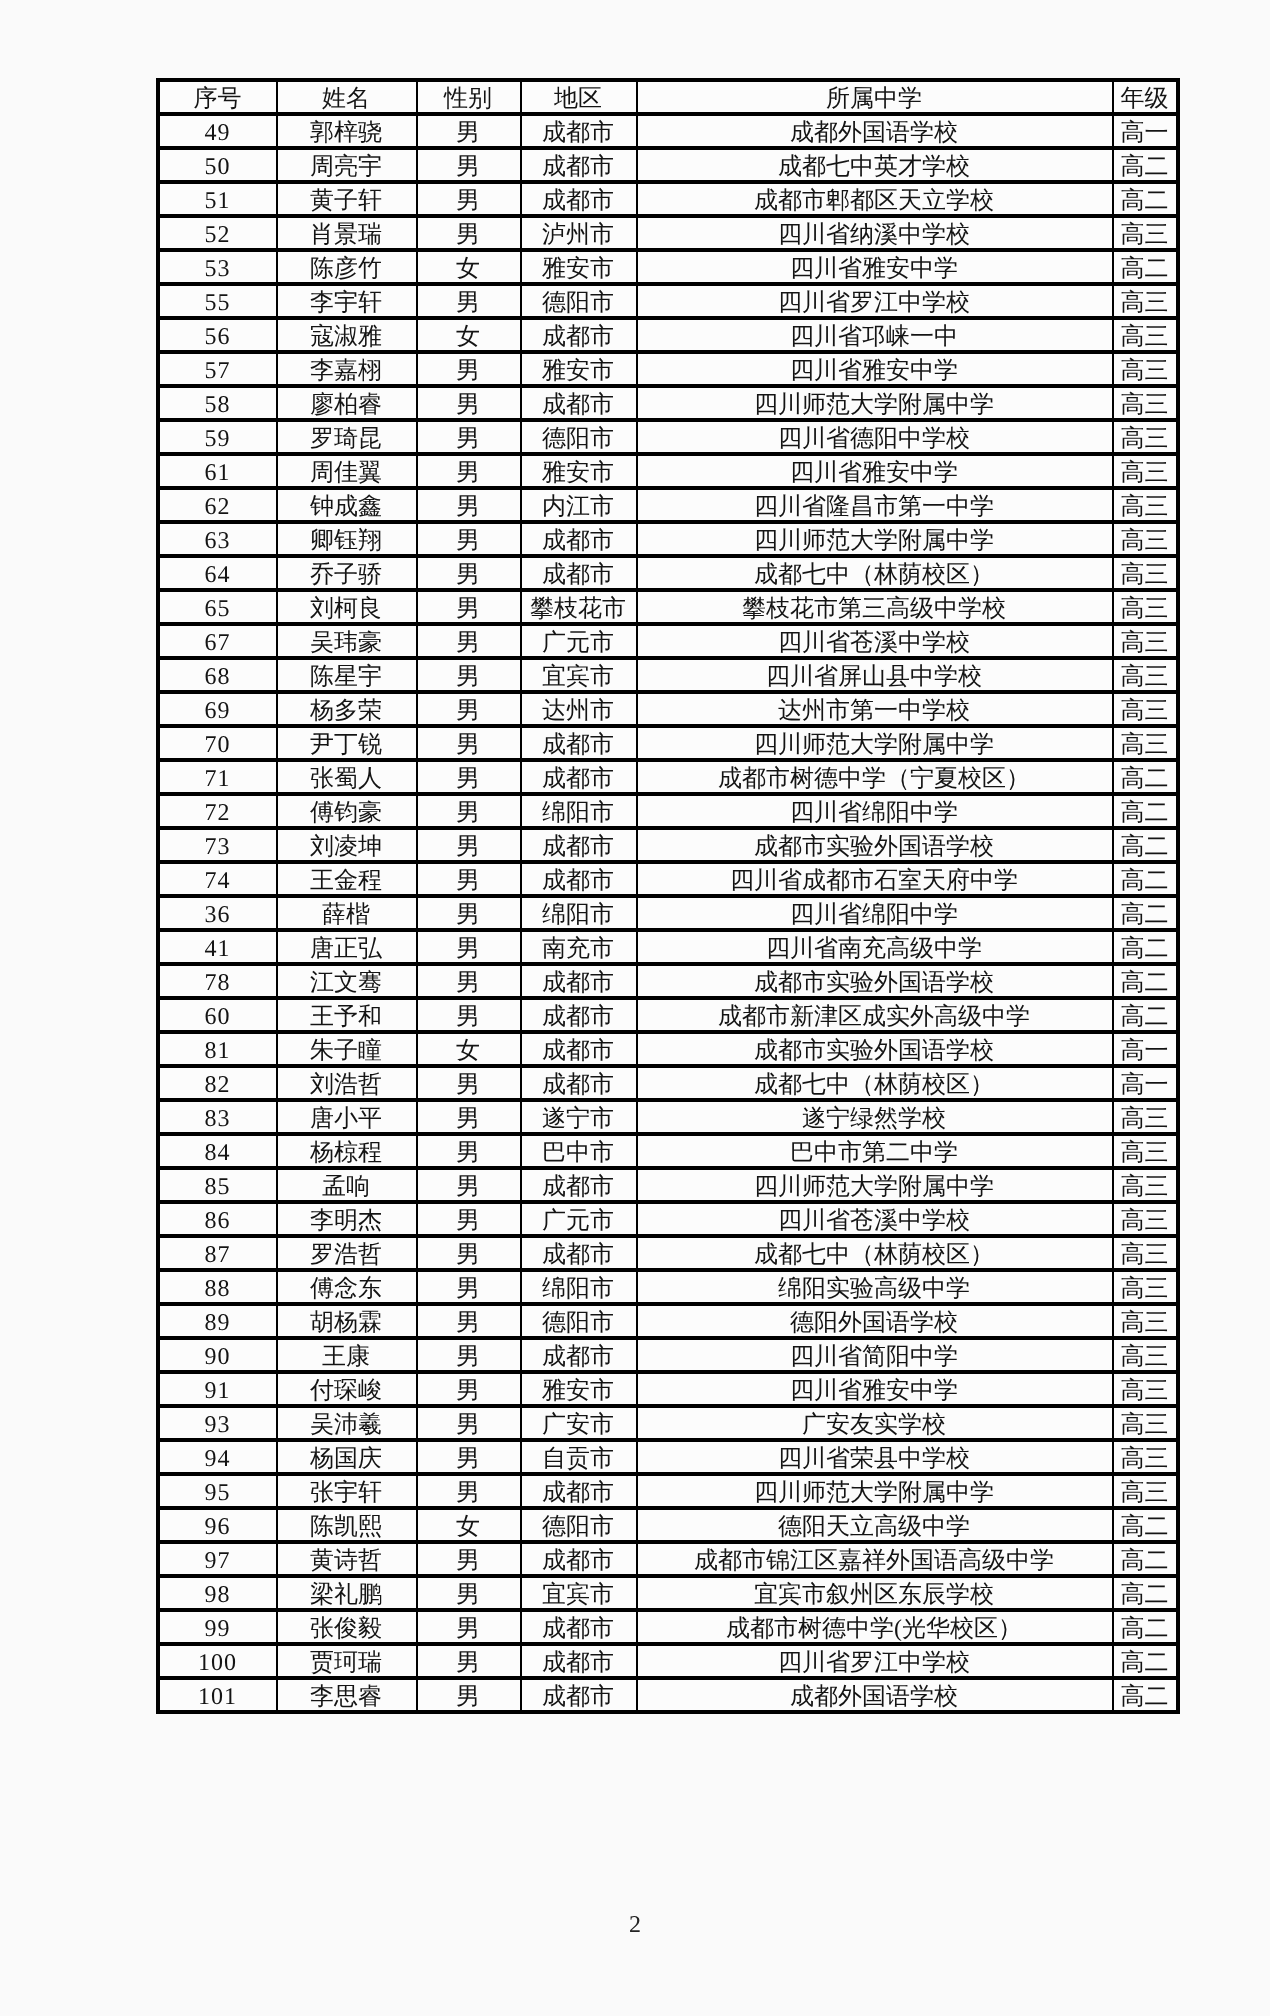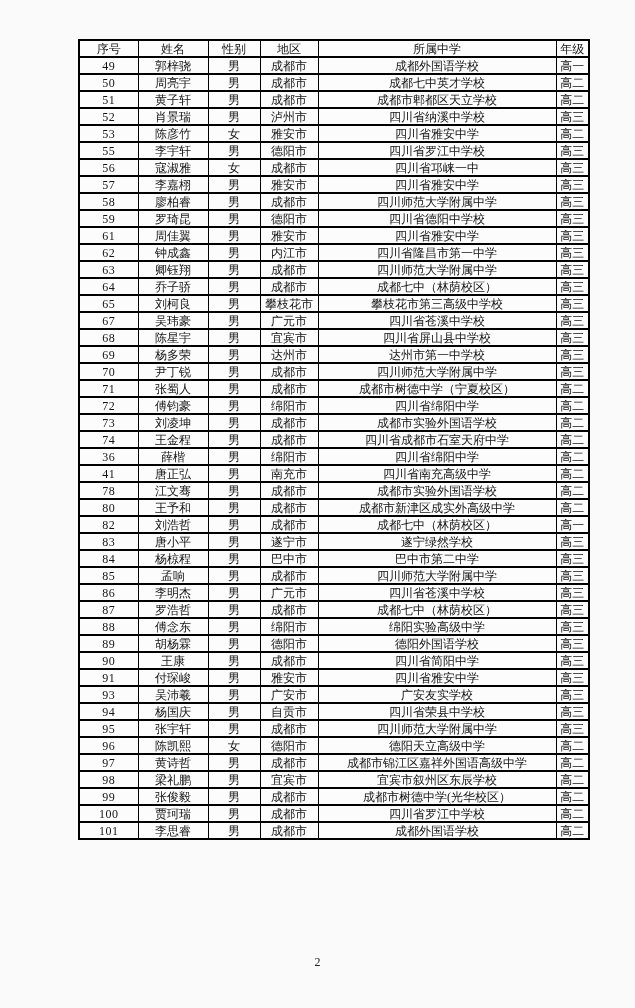--- a/index.html
+++ b/index.html
@@ -286,26 +286,34 @@
         </tr>
         <tr>
           <td class="num">78</td>
           <td>江文骞</td>
           <td>男</td>
           <td>成都市</td>
           <td>成都市实验外国语学校</td>
           <td>高二</td>
         </tr>
         <tr>
-          <td class="num">80</td>
+          <td class="num">60</td>
           <td>王予和</td>
           <td>男</td>
           <td>成都市</td>
           <td>成都市新津区成实外高级中学</td>
           <td>高二</td>
+        </tr>
+        <tr>
+          <td class="num">81</td>
+          <td>朱子瞳</td>
+          <td>女</td>
+          <td>成都市</td>
+          <td>成都市实验外国语学校</td>
+          <td>高一</td>
         </tr>
         <tr>
           <td class="num">82</td>
           <td>刘浩哲</td>
           <td>男</td>
           <td>成都市</td>
           <td>成都七中（林荫校区）</td>
           <td>高一</td>
         </tr>
         <tr>

